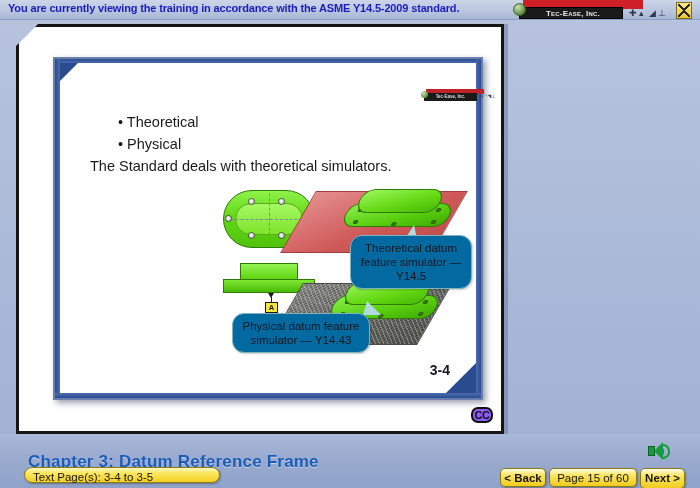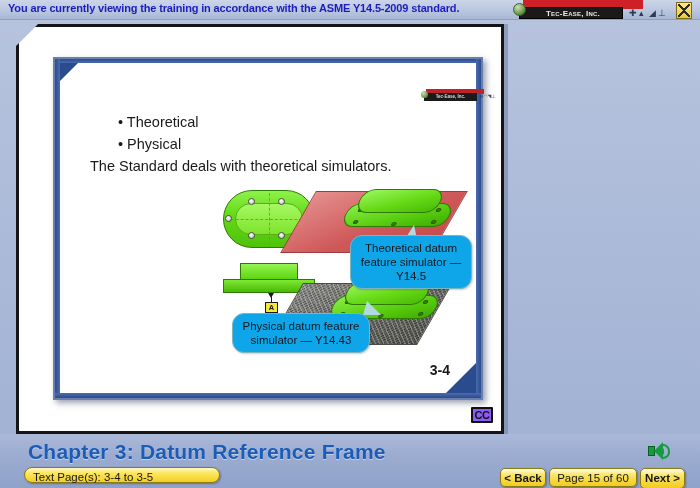--- a/index.html
+++ b/index.html
@@ -236,21 +236,21 @@
       repeating-linear-gradient(-38deg, rgba(0,0,0,.3) 0 1px, transparent 1px 3px),
       linear-gradient(150deg,#8b8b88,#6a6a67 55%,#55554f);
     transform: skewX(-30deg);
     border:1px solid #4a4a46;
   }
   .greenblk-b{
     position:absolute; left:272px; top:98px; width:105px; height:40px;
   }
   .callout{
     position:absolute;
-    background:#0ea5e9;
+    background:#0369a1;
     border:1px solid #7fb4bf;
     border-radius:12px;
     color:#17171d; font-size:11.5px; line-height:14px; text-align:center;
     padding:5px 6px;
     box-shadow:1px 1px 2px rgba(0,0,0,.2);
   }
   .callout.theor{ left:290px; top:52px; width:122px; }
   .callout.phys{ left:172px; top:130px; width:138px; }
   .ctail{ position:absolute; width:0;height:0; }
   .ctail.t1{
@@ -260,33 +260,33 @@
   }
   .ctail.t2{
     left:303px; top:118px;
     border-left:4px solid transparent; border-right:14px solid transparent;
     border-bottom:14px solid #b3d9e0;
   }
 
   
   .ccbtn{
     position:absolute; right:8px; bottom:8px; width:22px; height:16px;
-    background:#8b5cf6; border:2px solid #111; border-radius:1px;
+    background:#8b5cf6; border:2px solid #111; border-radius:7px;
     font-size:11px; font-weight:bold; line-height:12px; text-align:center; color:#111;
     letter-spacing:-0.5px;
   }
 
   
   .bottomwrap{
     position:absolute; left:0; bottom:0; width:700px; height:54px;
     background:linear-gradient(180deg,#aab9d8 0%, #9cacd0 40%, #8fa2c9 100%);
   }
   .chaptitle{
-    position:absolute; left:28px; top:440px;
-    font-size:21px; font-weight:bold; color:#1b5cb8;
+    position:absolute; left:28px; top:452px;
+    font-size:17px; font-weight:bold; color:#1b5cb8;
     text-shadow:0 1px 0 rgba(255,255,255,.45);
     letter-spacing:.2px;
   }
   .pill{
     position:absolute;
     background:linear-gradient(180deg,#fff9c4 0%,#fce761 35%,#f2cf22 100%);
     border:1px solid #8d7a13;
     border-radius:11px;
     font-size:11.5px; color:#16161c; line-height:19px;
     box-shadow:1px 1px 2px rgba(0,0,0,.3);

